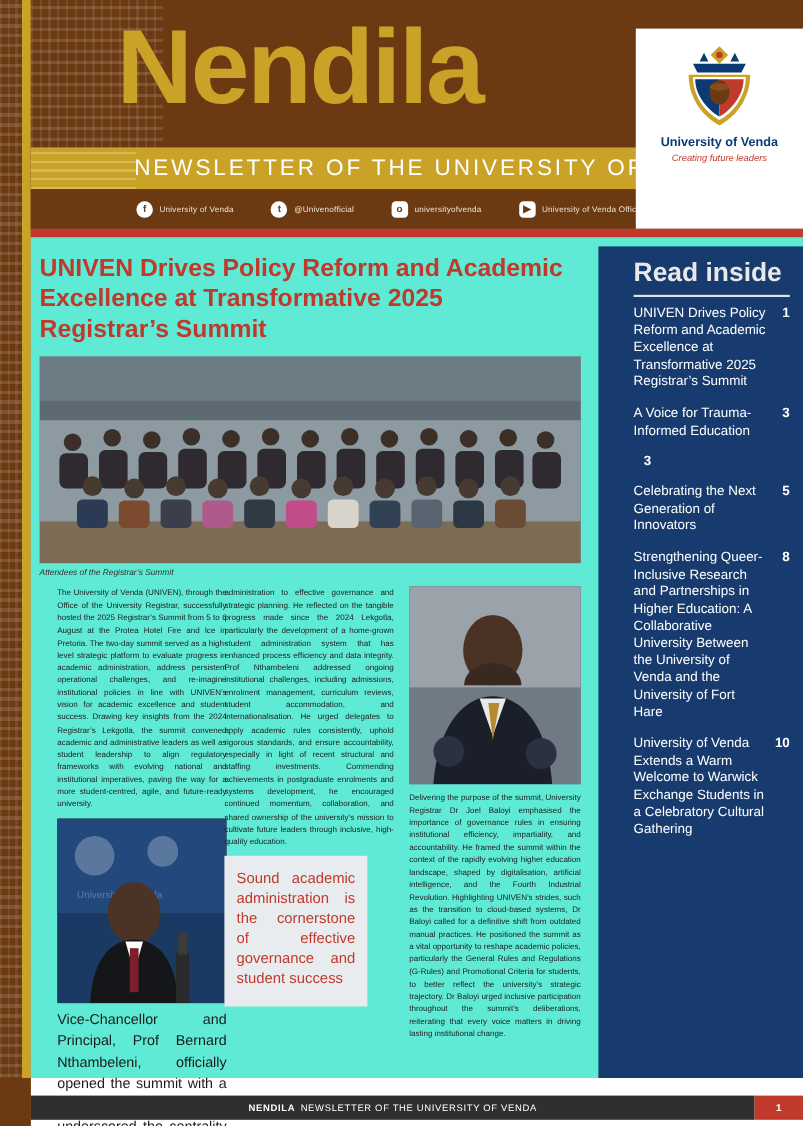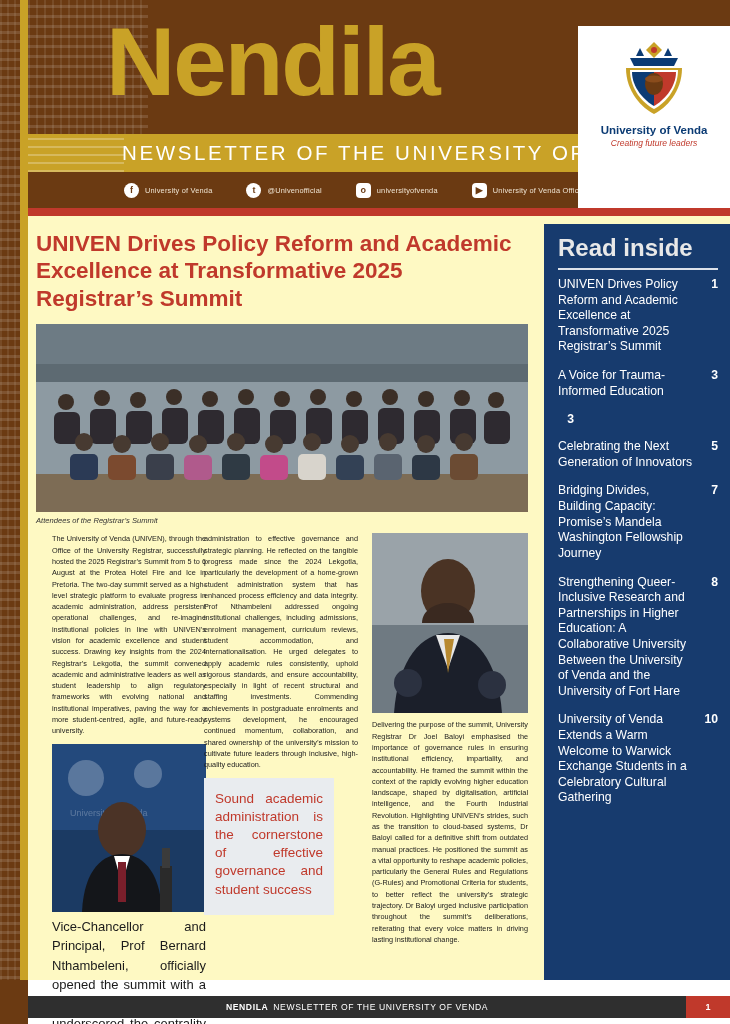--- a/index.html
+++ b/index.html
@@ -159,21 +159,21 @@
     left: 28px; right: 0; top: 208px;
     height: 8px;
     background: #c0392b;
   }
 
   
   .content {
     position: absolute;
     left: 28px; right: 0;
     top: 216px; bottom: 44px;
-    background: #fef9c3;
+    background: #5eead4;
   }
 
   
   .main-col {
     position: absolute;
     left: 8px; top: 8px;
     width: 500px; bottom: 0;
   }
   .headline {
     font-size: 22.5px;
@@ -247,21 +247,21 @@
   }
 
   
   .read-inside {
     position: absolute;
     right: 0; top: 8px;
     width: 186px;
     bottom: 0;
     background: #173b6e;
     color: #ffffff;
-    padding: 10px 12px 8px 14px;
+    padding: 10px 12px 8px 32px;
   }
   .ri-title {
     font-size: 24px;
     font-weight: bold;
     color: #e8e8e8;
     margin: 0 0 6px 0;
   }
   .ri-rule {
     height: 2px; background: #ffffff; opacity: .85;
     margin-bottom: 7px;
@@ -519,24 +519,20 @@
         <div class="ri-page">3</div>
       </div>
       <div class="ri-item">
         <div class="ri-page">3</div>
       </div>
       <div class="ri-item">
         <div class="ri-text">Celebrating the Next Generation of Innovators</div>
         <div class="ri-page">5</div>
       </div>
       <div class="ri-item">
-        <div class="ri-text">Bridging Divides, Building Capacity: Promise’s Mandela Washington Fellowship Journey</div>
-        <div class="ri-page">7</div>
-      </div>
-      <div class="ri-item">
         <div class="ri-text">Strengthening Queer-Inclusive Research and Partnerships in Higher Education: A Collaborative University Between the University of Venda and the University of Fort Hare</div>
         <div class="ri-page">8</div>
       </div>
       <div class="ri-item">
         <div class="ri-text">University of Venda Extends a Warm Welcome to Warwick Exchange Students in a Celebratory Cultural Gathering</div>
         <div class="ri-page">10</div>
       </div>
     </div>
 
   </div>

